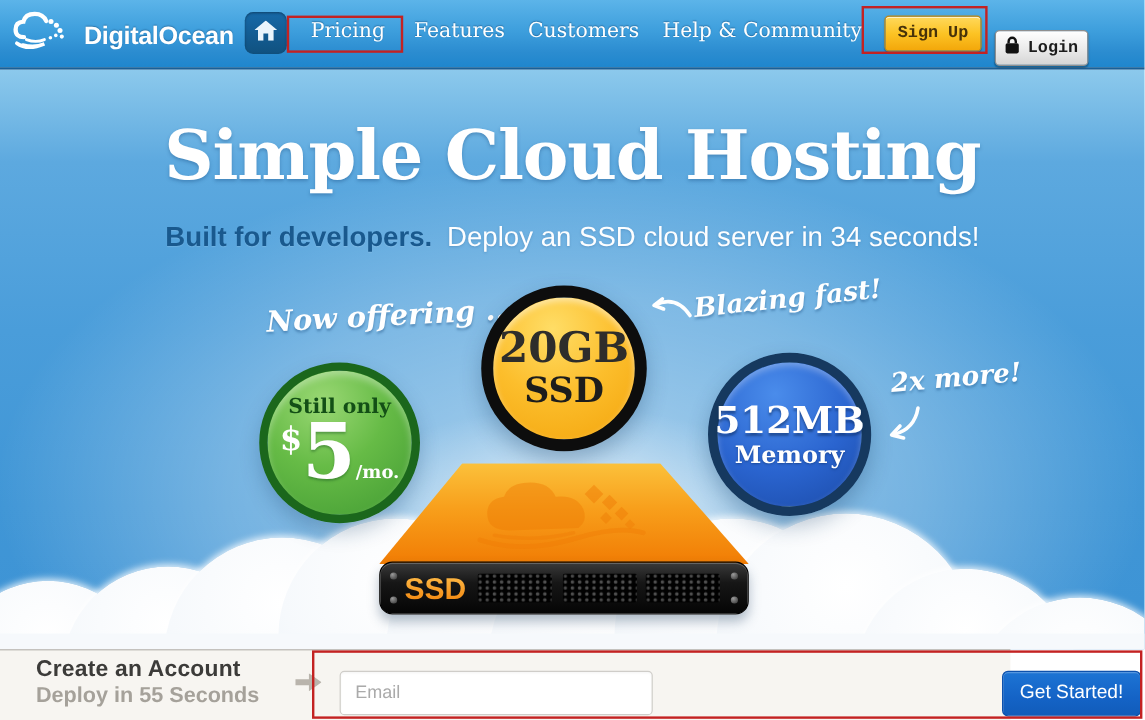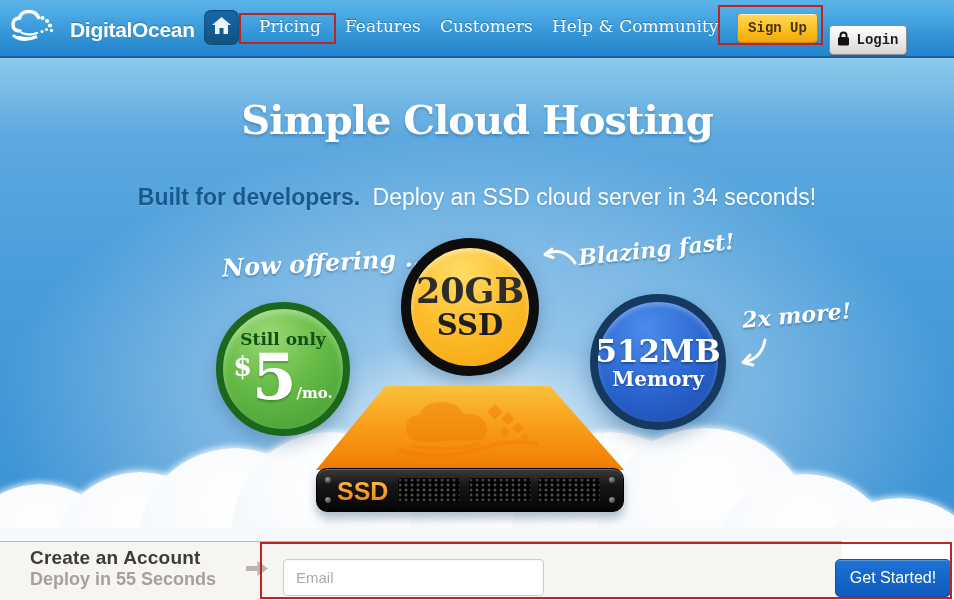--- a/index.html
+++ b/index.html
@@ -29,21 +29,21 @@
     border:1px solid #8f8f8f; box-shadow:inset 0 1px 0 rgba(255,255,255,.9), 0 1px 1px rgba(0,0,0,.25);
     color:#1c1c1c; font-family:"Liberation Mono", monospace; font-weight:bold; font-size:14px;
     display:flex; align-items:center; justify-content:center; gap:6px; cursor:pointer;margin-top:12px; }
 
   
   .hero { left:0; top:58px; width:954px; height:483px; overflow:hidden;
     background:
       radial-gradient(ellipse 640px 360px at 50% 72%, rgba(255,255,255,.55) 0%, rgba(255,255,255,.28) 45%, rgba(255,255,255,0) 75%),
       linear-gradient(180deg,#8cc9ec 0%,#5da9df 16%,#4a9dda 45%,#4096d6 75%,#3d93d5 100%); }
   .hero-title { left:0; top:38px; width:954px; text-align:center; color:#fff;
-    font-family:"DejaVu Serif", serif; font-weight:bold; font-size:40px; letter-spacing:-1px;
+    font-family:"DejaVu Serif", serif; font-weight:bold; font-size:57px; letter-spacing:-1px;
     text-shadow:0 2px 3px rgba(20,70,120,.35); z-index:3; }
   .hero-sub { left:0; top:126px; width:954px; text-align:center; font-size:23px; z-index:3; }
   .hero-sub .b { color:#19598e; font-weight:bold; text-shadow:0 1px 1px rgba(255,255,255,.15); }
   .hero-sub .r { color:#fdfeff; text-shadow:0 1px 2px rgba(40,90,140,.3); margin-left:6px; }
 
   .script { font-family:"DejaVu Serif", serif; font-style:italic; font-weight:bold; color:#fff;
     text-shadow:0 2px 2px rgba(30,80,130,.4); z-index:4; }
 
   
   .cloud { border-radius:50%; z-index:2;

